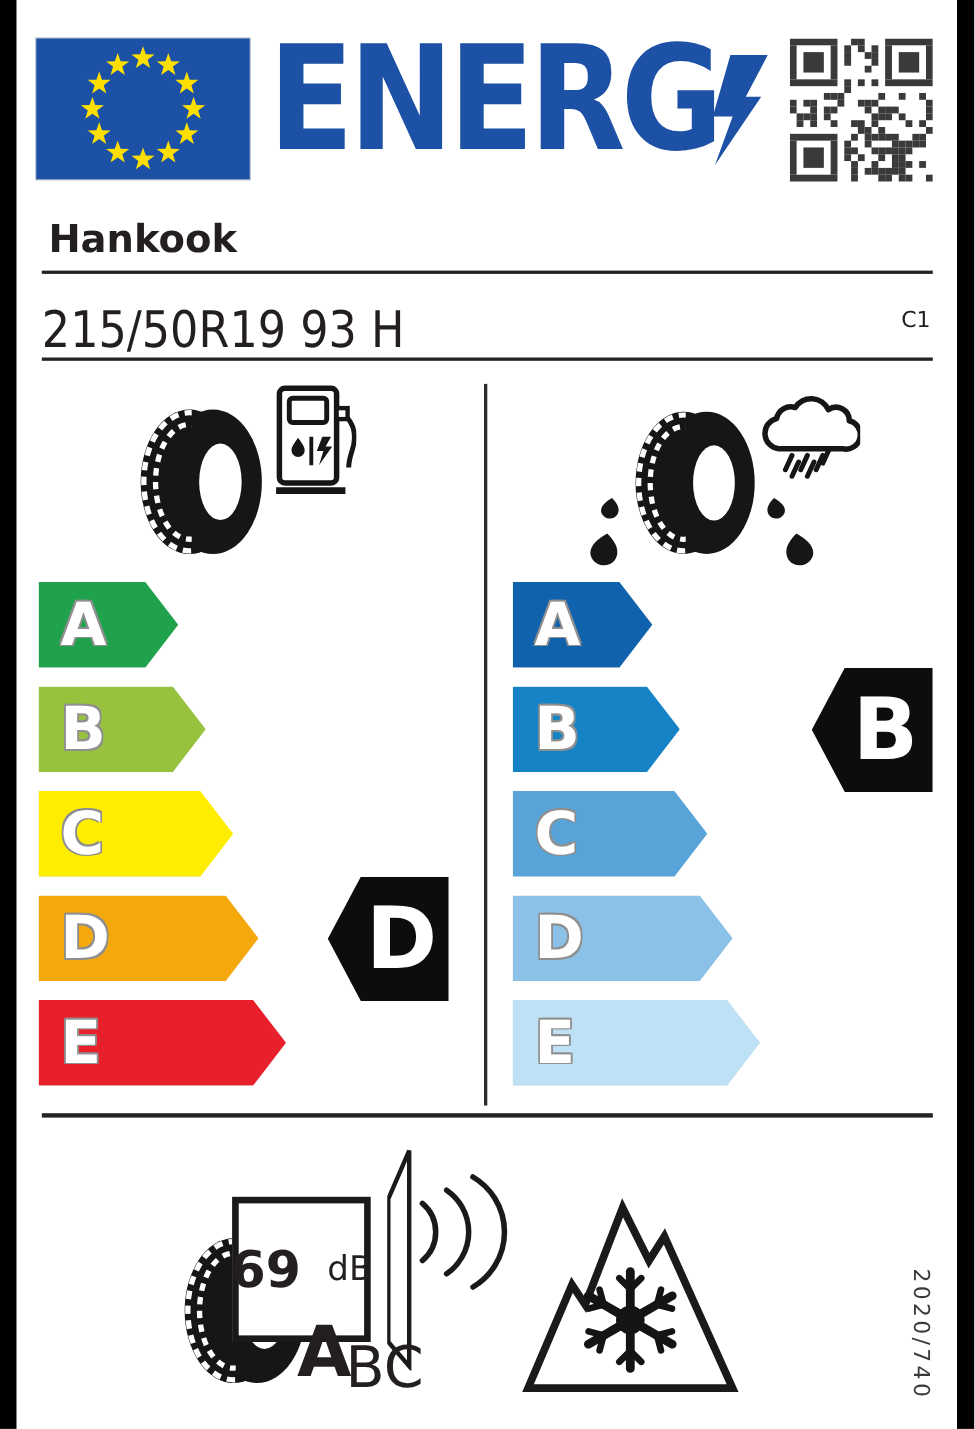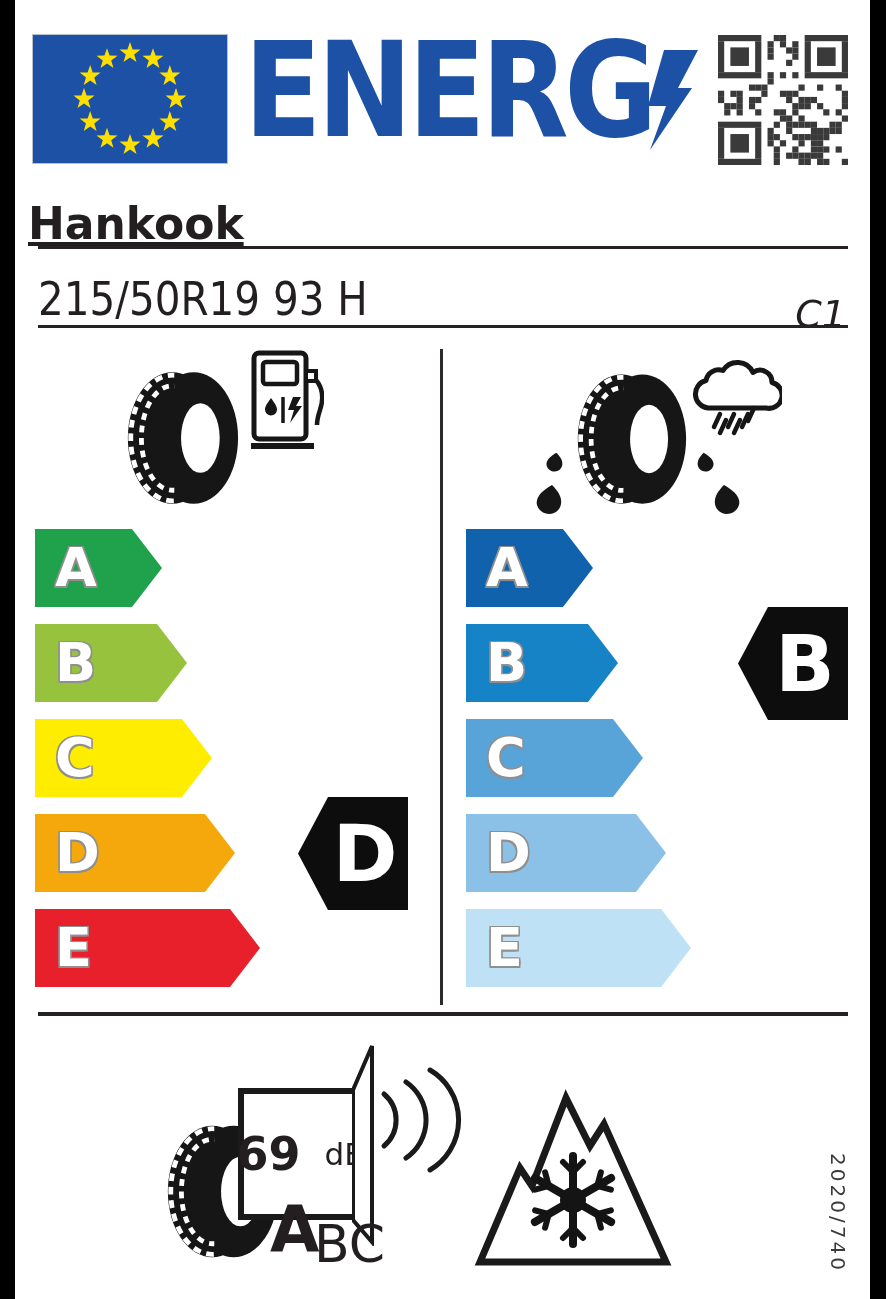--- a/index.html
+++ b/index.html
@@ -17,25 +17,25 @@
   .eu-flag{left:33px;top:35px;width:194px;height:128px;box-shadow:0 0 0 1px #b8c0cc;}
   .logo-text{
     left:244px;top:24px;font-size:132px;line-height:1;font-weight:bold;
     letter-spacing:-5px;transform:scaleX(.86);transform-origin:left top;
     white-space:nowrap;
   }
   .bolt{left:648px;top:50px;}
   .qr{left:718px;top:35px;}
 
   
-  .brand{left:28px;top:198px;font-size:44px;font-weight:bold;text-decoration:underline;}
+  .brand{left:44px;top:198px;font-size:35px;font-weight:bold;}
   .article{right:40px;top:198px;font-size:35px;}
   .rule1{left:38px;top:246px;width:810px;height:3px;background:#262223;}
   .tyre-size{left:38px;top:272px;font-size:46px;transform:scaleX(.88);transform-origin:left top;white-space:nowrap;}
-  .tyre-class{right:40px;top:292px;font-size:38px;font-style:italic;}
+  .tyre-class{right:40px;top:278px;font-size:20px;}
   .rule2{left:38px;top:325px;width:810px;height:3px;background:#262223;}
 
   
   .divider{left:440px;top:349px;width:3px;height:656px;background:#2e2a2b;}
   .rule3{left:38px;top:1012px;width:810px;height:4px;background:#262223;}
 
   .bars{width:260px;}
   .bars-fuel{left:35px;top:529px;}
   .bars-wet{left:466px;top:529px;}
   .bar{
@@ -64,21 +64,21 @@
   
   .tire-fuel{left:124px;top:366px;}
   .pump{left:250px;top:350px;}
   .tire-wet{left:574px;top:368px;}
   .splashes{left:536px;top:448px;}
   .cloud{left:682px;top:348px;}
 
   
   .tire-noise{left:164px;top:1118px;}
   .db-box{
-    left:238px;top:1088px;width:114px;height:120px;background:#fff;
+    left:211px;top:1088px;width:114px;height:120px;background:#fff;
     border:6px solid #1a1a1a;display:flex;align-items:center;justify-content:center;gap:24px;
   }
   .db-val{font-size:46px;font-weight:bold;}
   .db-unit{font-size:31px;}
   .horn-cone{left:352px;top:1044px;}
   .waves{left:380px;top:1056px;}
   .noise-class{left:270px;top:1198px;font-size:64px;font-weight:bold;line-height:1;}
   .noise-others{left:314px;top:1218px;font-size:52px;line-height:1;}
   .mountain{left:474px;top:1088px;}
   .regulation{

